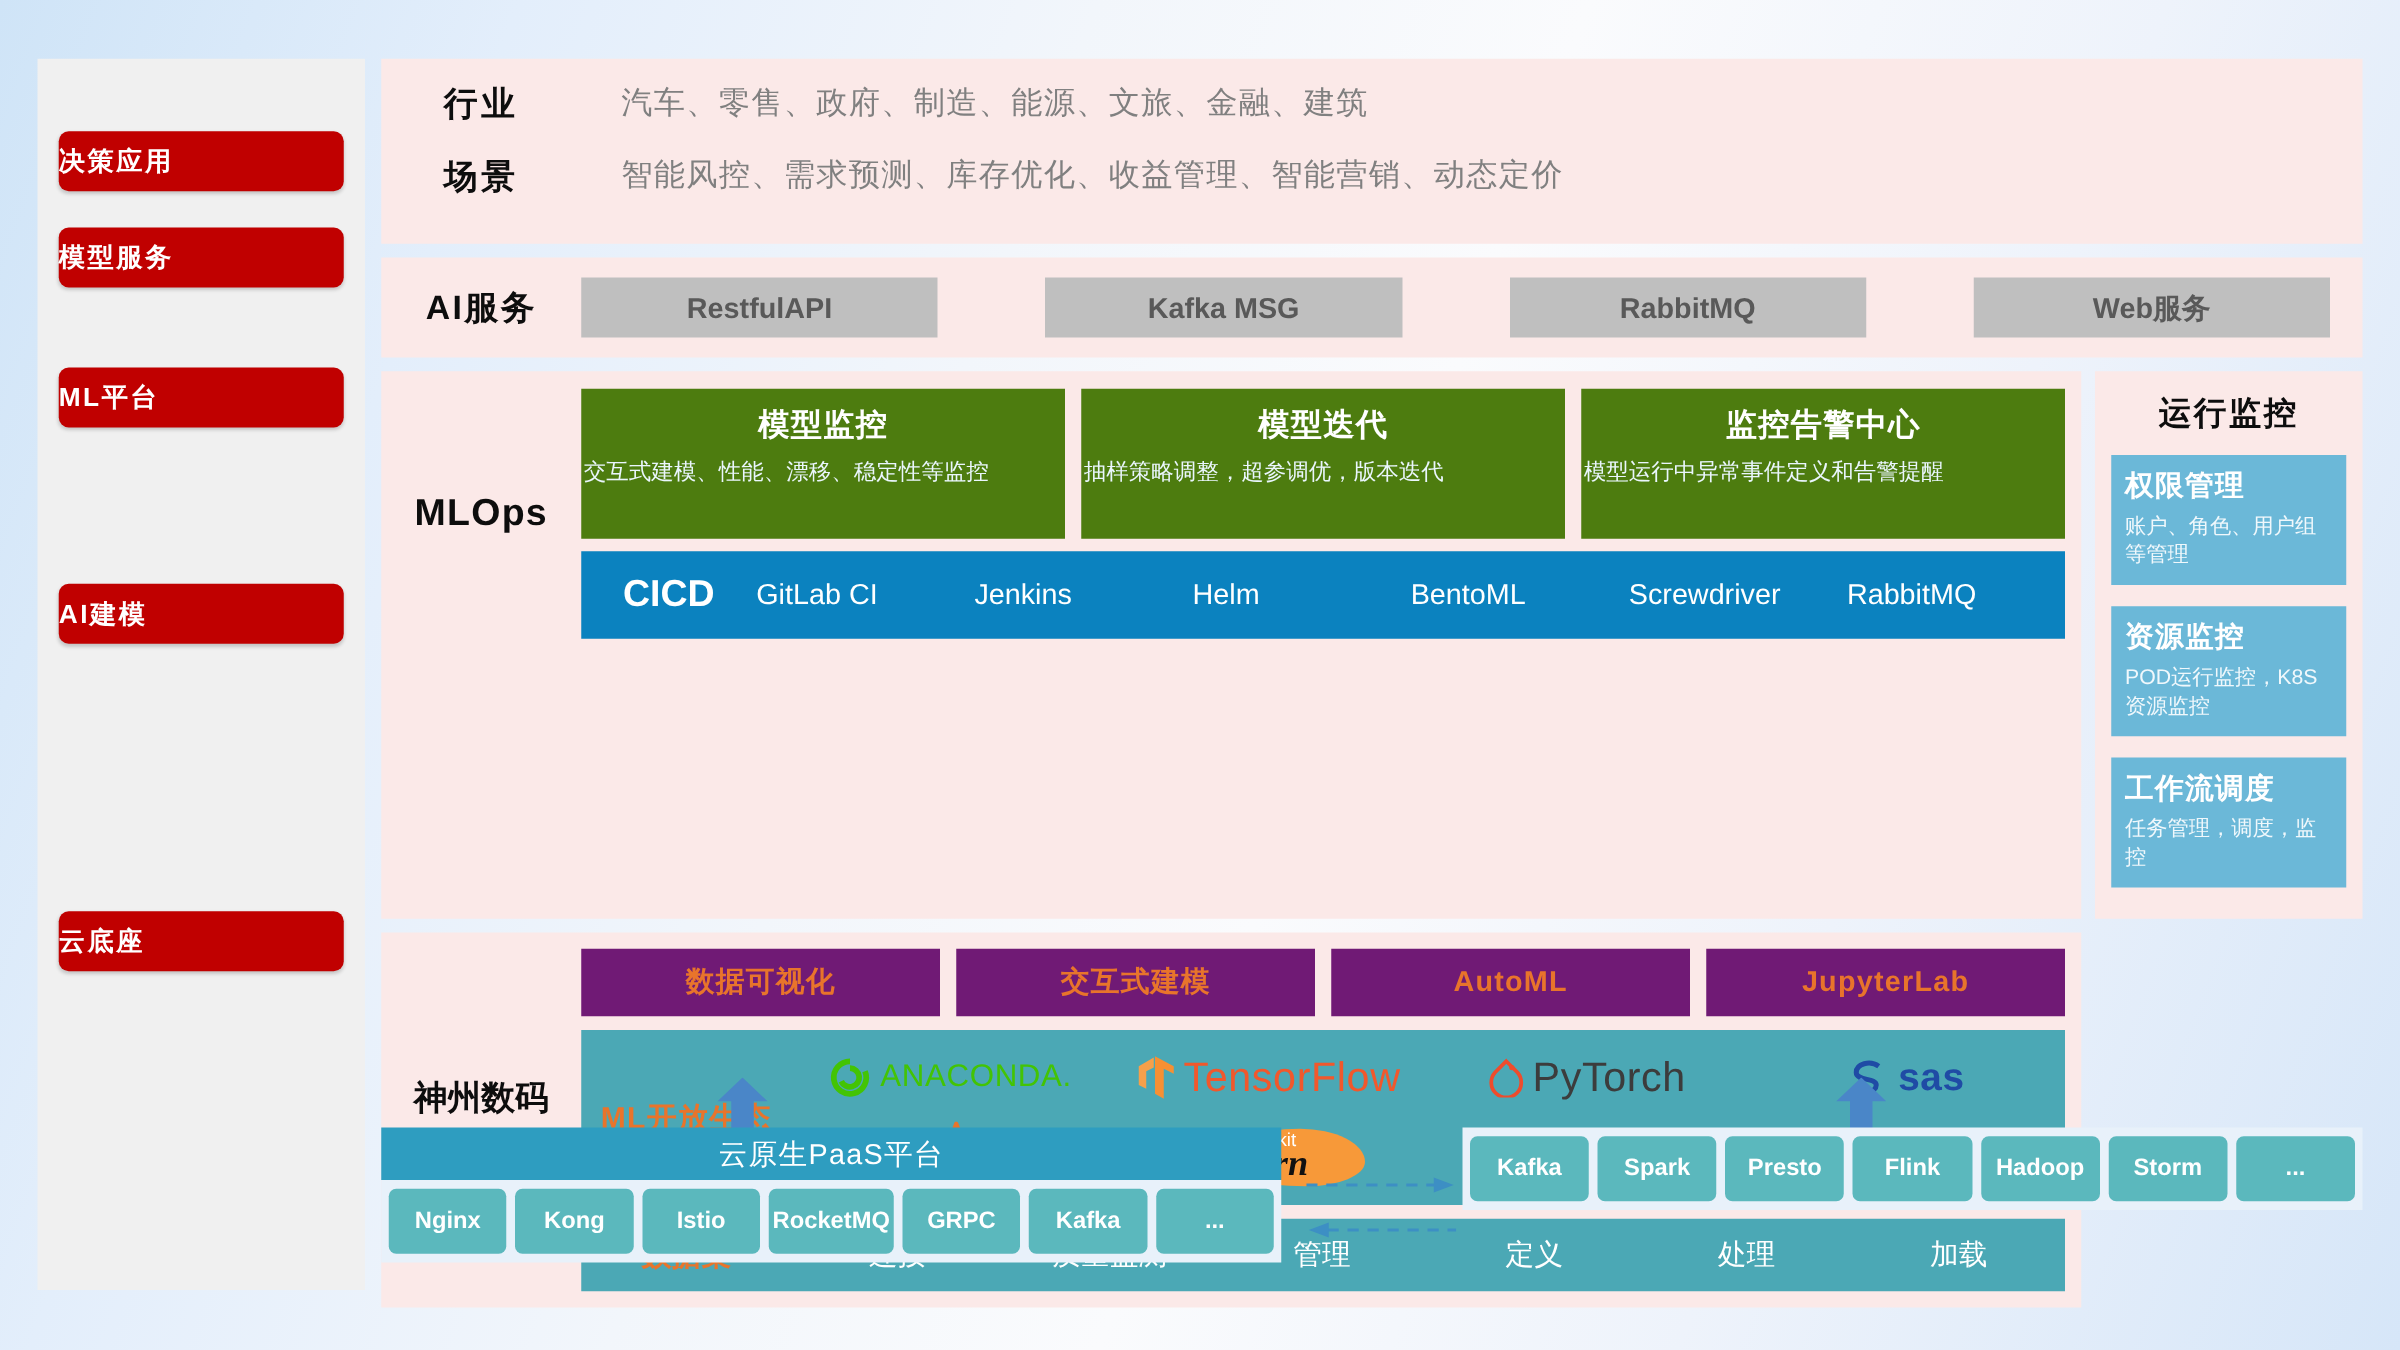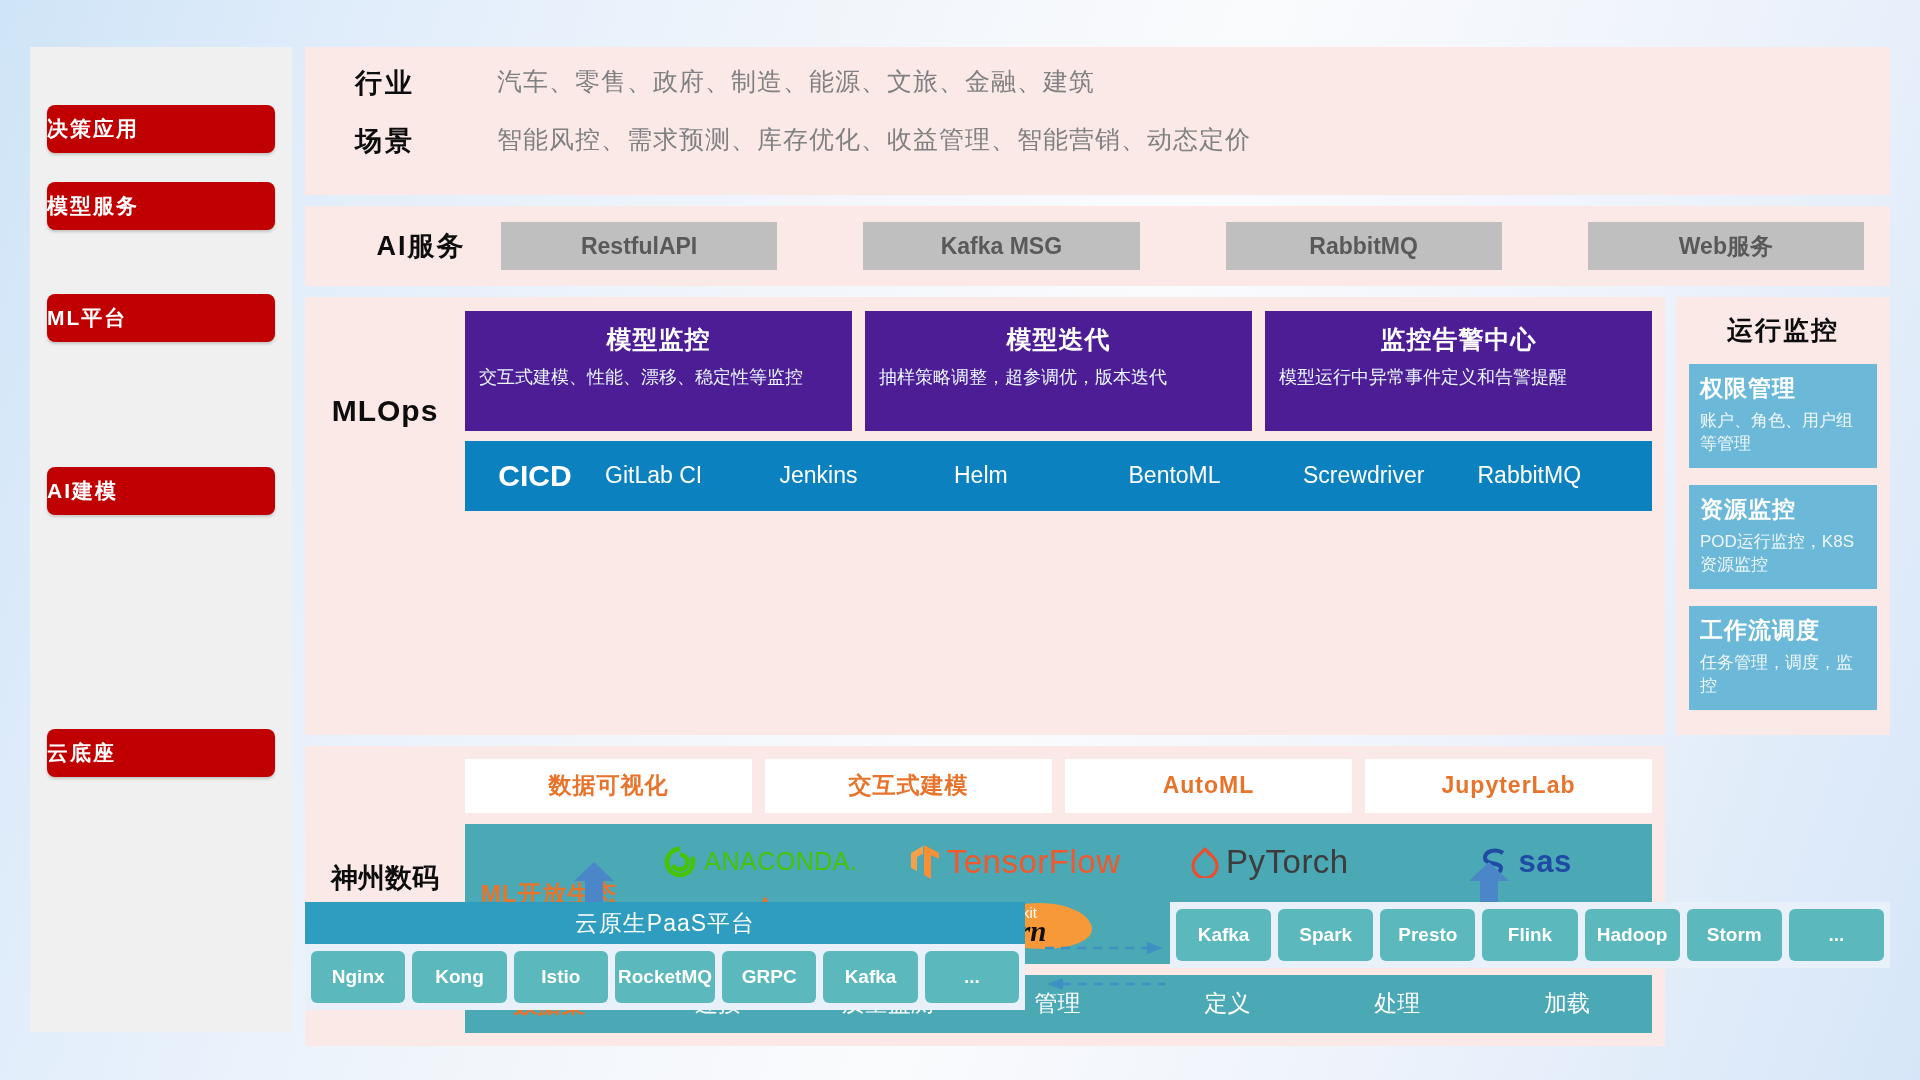--- a/index.html
+++ b/index.html
@@ -38,21 +38,21 @@
   
   #band-apps { height:148px; padding:18px 0 0 0; }
   .app-row { display:flex; align-items:flex-start; height:58px;gap:32px; }
   .app-key {
     width:160px; text-align:center; font-size:27px; font-weight:bold;
     color:#0d0d0d; letter-spacing:3px; flex:none;
   }
   .app-val { font-size:25px; color:#808080; letter-spacing:1px; }
 
   
-  #band-ai { height:80px; display:flex; align-items:center;padding-left:36px; }
+  #band-ai { height:80px; display:flex; align-items:center; }
   #band-ai .lead {
     width:160px; text-align:center; font-size:27px; font-weight:bold; color:#0d0d0d;
     letter-spacing:2px; flex:none;
   }
   .ai-chips { display:flex; gap:86px; flex:1; padding-right:26px; }
   .ai-chip {
     flex:1; height:48px; background:#bfbfbf;
     display:flex; align-items:center; justify-content:center;
     font-size:23px; color:#595959; font-weight:600;
   }
@@ -61,21 +61,21 @@
   #row-mlops { display:flex; gap:11px; margin-bottom:11px; }
   #band-mlops { flex:1; background:#fbe9e8; padding:14px 13px 13px 0; }
   .mlops-wrap { display:flex; }
   .mlops-lead {
     width:160px; flex:none; display:flex; align-items:center; justify-content:center;
     font-size:30px; font-weight:bold; color:#0d0d0d; letter-spacing:1px;
   }
   .mlops-right { flex:1; }
   .mlops-cards { display:flex; gap:13px; }
   .mlops-card {
-    flex:1; background:#4c1d95; color:#fff; padding:12px 14px 14px;
+    flex:1; background:#4d7c0f; color:#fff; padding:12px 2px 14px;
     min-height:120px;
   }
   .mlops-card h4 { font-size:25px; text-align:center; font-weight:bold; margin-bottom:9px; letter-spacing:1px;}
   .mlops-card p { font-size:18px; line-height:1.38; color:#eaf6fd; }
   .cicd-bar {
     margin-top:10px; background:#0b82bf; height:70px; display:flex; align-items:center;
     overflow:hidden;
   }
   .cicd-title { width:140px; flex:none; text-align:center; font-size:30px; font-weight:bold; color:#fff;}
   .cicd-items { flex:1; display:flex; }
@@ -103,21 +103,21 @@
   #band-lab { flex:1; background:#fbe9e8; padding:13px 13px 13px 0; }
   .lab-wrap { display:flex; }
   .lab-lead {
     width:160px; flex:none; display:flex; flex-direction:column;
     align-items:center; justify-content:center;
     font-size:27px; font-weight:bold; color:#0d0d0d; line-height:1.3;
   }
   .lab-right { flex:1; }
   .lab-tools { display:flex; gap:13px; margin-bottom:11px; }
   .lab-tool {
-    flex:1; height:54px; background:#ffffff;
+    flex:1; height:54px; background:#701a75;
     display:flex; align-items:center; justify-content:center;
     color:#e8742b; font-size:23px; font-weight:bold; letter-spacing:1px;
   }
   .eco {
     background:#4ba8b5; display:flex; align-items:center; padding:6px 0; min-height:135px;
   }
   .eco-label {
     width:168px; flex:none; text-align:center;
     color:#e8742b; font-size:24px; font-weight:bold; letter-spacing:1px;
   }

